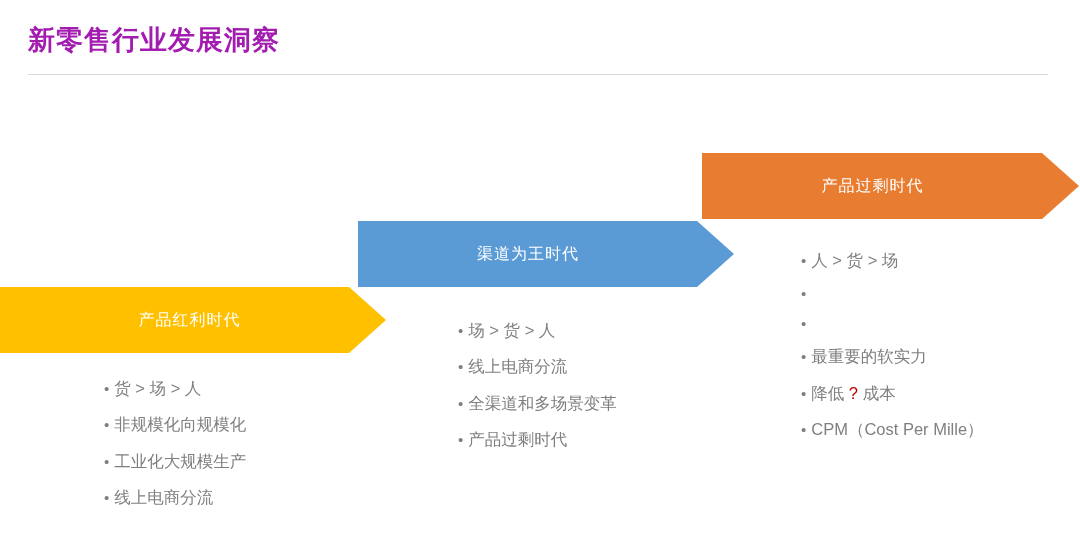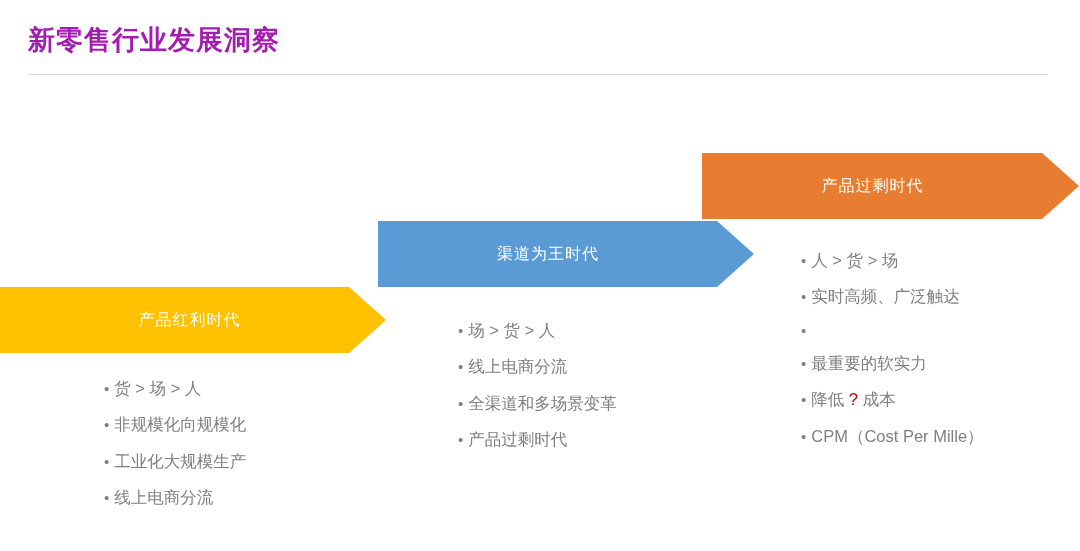--- a/index.html
+++ b/index.html
@@ -62,21 +62,20 @@
     background: #FFC000;
     clip-path: polygon(0 0, 349px 0, 386px 33px, 349px 66px, 0 66px);
     padding-left: 29px;
   }
   #banner-blue {
     left: 358px;
     top: 221px;
     width: 376px;
     background: #5B9BD5;
     clip-path: polygon(0 0, 339px 0, 376px 33px, 339px 66px, 0 66px);
-    margin-left: 20px;
   }
   #banner-orange {
     left: 702px;
     top: 153px;
     width: 377px;
     background: #E87D32;
     clip-path: polygon(0 0, 340px 0, 377px 33px, 340px 66px, 0 66px);
   }
 
   
@@ -158,21 +157,20 @@
 <div id="banner-orange" class="arrow-banner">
   <span class="banner-label">产品过剩时代</span>
 </div>
 <div id="column-orange" class="bullet-column">
   <div class="bullet-item">
     <span class="bullet-dot">•</span>
     <span class="bullet-text">人 &gt; 货 &gt; 场</span>
   </div>
   <div class="bullet-item">
     <span class="bullet-dot">•</span>
-    <span class="bullet-text">实时高频、广泛触达</span>
   </div>
   <div class="bullet-item">
     <span class="bullet-dot">•</span>
   </div>
   <div class="bullet-item">
     <span class="bullet-dot">•</span>
     <span class="bullet-text">最重要的软实力</span>
   </div>
   <div class="bullet-item">
     <span class="bullet-dot">•</span>

